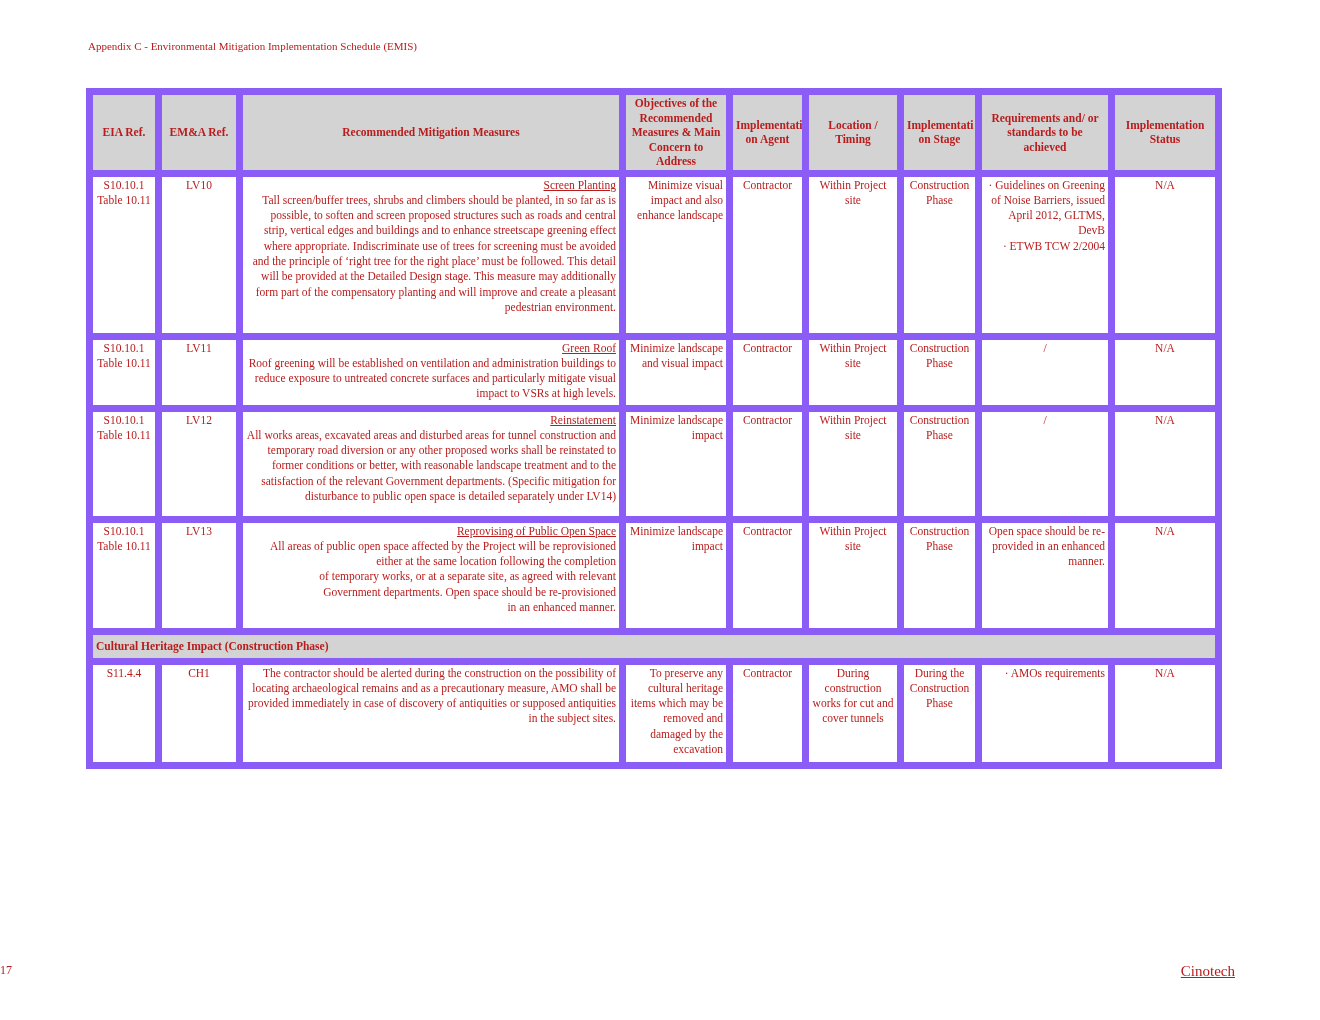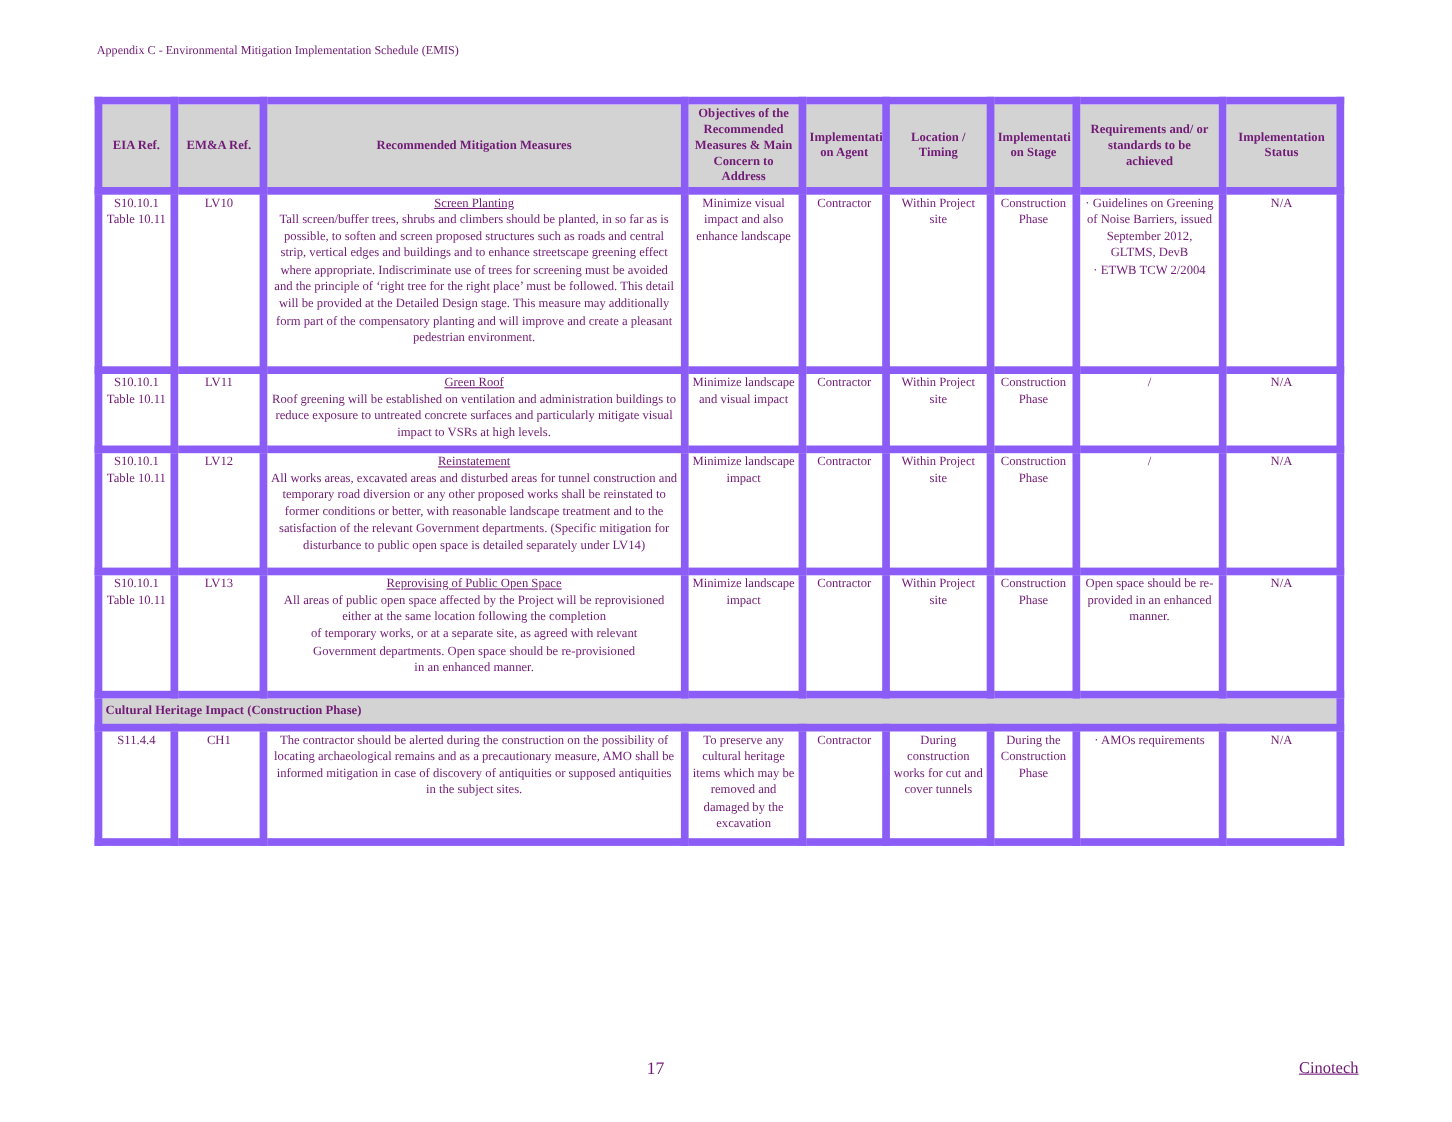--- a/index.html
+++ b/index.html
@@ -1,31 +1,31 @@
 <!DOCTYPE html>
 <html><head>
 <meta charset="utf-8">
 <style>
   html,body{margin:0;padding:0;background:#ffffff;}
-  .page{position:relative;width:1320px;height:1020px;background:#ffffff;color:#701a75;
+  .page{position:relative;width:1320px;height:1020px;background:#ffffff;color:#b91c1c;
         font-family:"Liberation Serif", serif;overflow:hidden;}
   .doc-title{position:absolute;left:88px;top:40px;font-size:11px;}
   table.emis{position:absolute;left:86px;top:88px;width:1130px;border-collapse:collapse;
              table-layout:fixed;}
   th,td{border:7px solid #8b5cf6;overflow:hidden;}
   th{background:#d3d3d3;font-weight:bold;font-size:11.5px;line-height:14.5px;
      text-align:center;vertical-align:middle;white-space:pre-line;padding:1px 3px;}
   td{vertical-align:top;font-size:11.5px;line-height:15.3px;padding:1px 3px;}
   td.center{text-align:center;margin-left:39px;}
-  td.left{text-align:center;}
+  td.left{text-align:right;}
   .pre{white-space:pre-wrap;}
   .measure-title{text-decoration:underline;}
   td.section-td{background:#d3d3d3;font-weight:bold;font-size:11.5px;line-height:15px;
                 vertical-align:middle;padding:0 3px;}
-  .footer-pagenum{position:absolute;top:963px;left:0;width:1192px;text-align:center;font-size:16px;}
+  .footer-pagenum{position:absolute;top:963px;left:0;width:1192px;text-align:left;font-size:12px;}
   .footer-right{position:absolute;top:963px;right:85px;font-size:15px;text-decoration:underline;}
 </style>
 </head>
 <body>
 
 <div class="page">
 
   <div class="doc-title">Appendix C - Environmental Mitigation Implementation Schedule (EMIS)</div>
 
   <table class="emis">
@@ -63,21 +63,21 @@
           <td class="center pre">LV10</td>
           <td class="left">
             <div class="measure-title pre">Screen Planting</div>
             <div class="pre">Tall screen/buffer trees, shrubs and climbers should be planted, in so far as is possible, to soften and screen proposed structures such as roads and central strip, vertical edges and buildings and to enhance streetscape greening effect where appropriate. Indiscriminate use of trees for screening must be avoided and the principle of ‘right tree for the right place’ must be followed. This detail will be provided at the Detailed Design stage. This measure may additionally form part of the compensatory planting and will improve and create a pleasant pedestrian environment.</div>
           </td>
           <td class="left pre">Minimize visual impact and also enhance landscape</td>
           <td class="center pre">Contractor</td>
           <td class="center pre">Within Project site</td>
           <td class="center pre">Construction Phase</td>
           <td class="left">
-            <div class="pre">· Guidelines on Greening of Noise Barriers, issued September 2012, GLTMS, DevB</div>
+            <div class="pre">· Guidelines on Greening of Noise Barriers, issued April 2012, GLTMS, DevB</div>
             <div class="pre">· ETWB TCW 2/2004</div>
           </td>
           <td class="center pre">N/A</td>
         </tr>
         <tr style="height: 72px;">
           <td class="center pre">S10.10.1
 Table 10.11</td>
           <td class="center pre">LV11</td>
           <td class="left">
             <div class="measure-title pre">Green Roof</div>
@@ -129,21 +129,21 @@
           </td>
           <td class="center pre">N/A</td>
         </tr>
         <tr style="height: 30px;">
           <td class="section-td" colspan="9">Cultural Heritage Impact (Construction Phase)</td>
         </tr>
         <tr style="height: 104px;">
           <td class="center pre">S11.4.4</td>
           <td class="center pre">CH1</td>
           <td class="left">
-            <div class="pre">The contractor should be alerted during the construction on the possibility of locating archaeological remains and as a precautionary measure, AMO shall be informed mitigation in case of discovery of antiquities or supposed antiquities in the subject sites.</div>
+            <div class="pre">The contractor should be alerted during the construction on the possibility of locating archaeological remains and as a precautionary measure, AMO shall be provided immediately in case of discovery of antiquities or supposed antiquities in the subject sites.</div>
           </td>
           <td class="left pre">To preserve any cultural heritage items which may be removed and damaged by the excavation</td>
           <td class="center pre">Contractor</td>
           <td class="center pre">During construction works for cut and cover tunnels</td>
           <td class="center pre">During the Construction Phase</td>
           <td class="left">
             <div class="pre">· AMOs requirements</div>
           </td>
           <td class="center pre">N/A</td>
         </tr>

